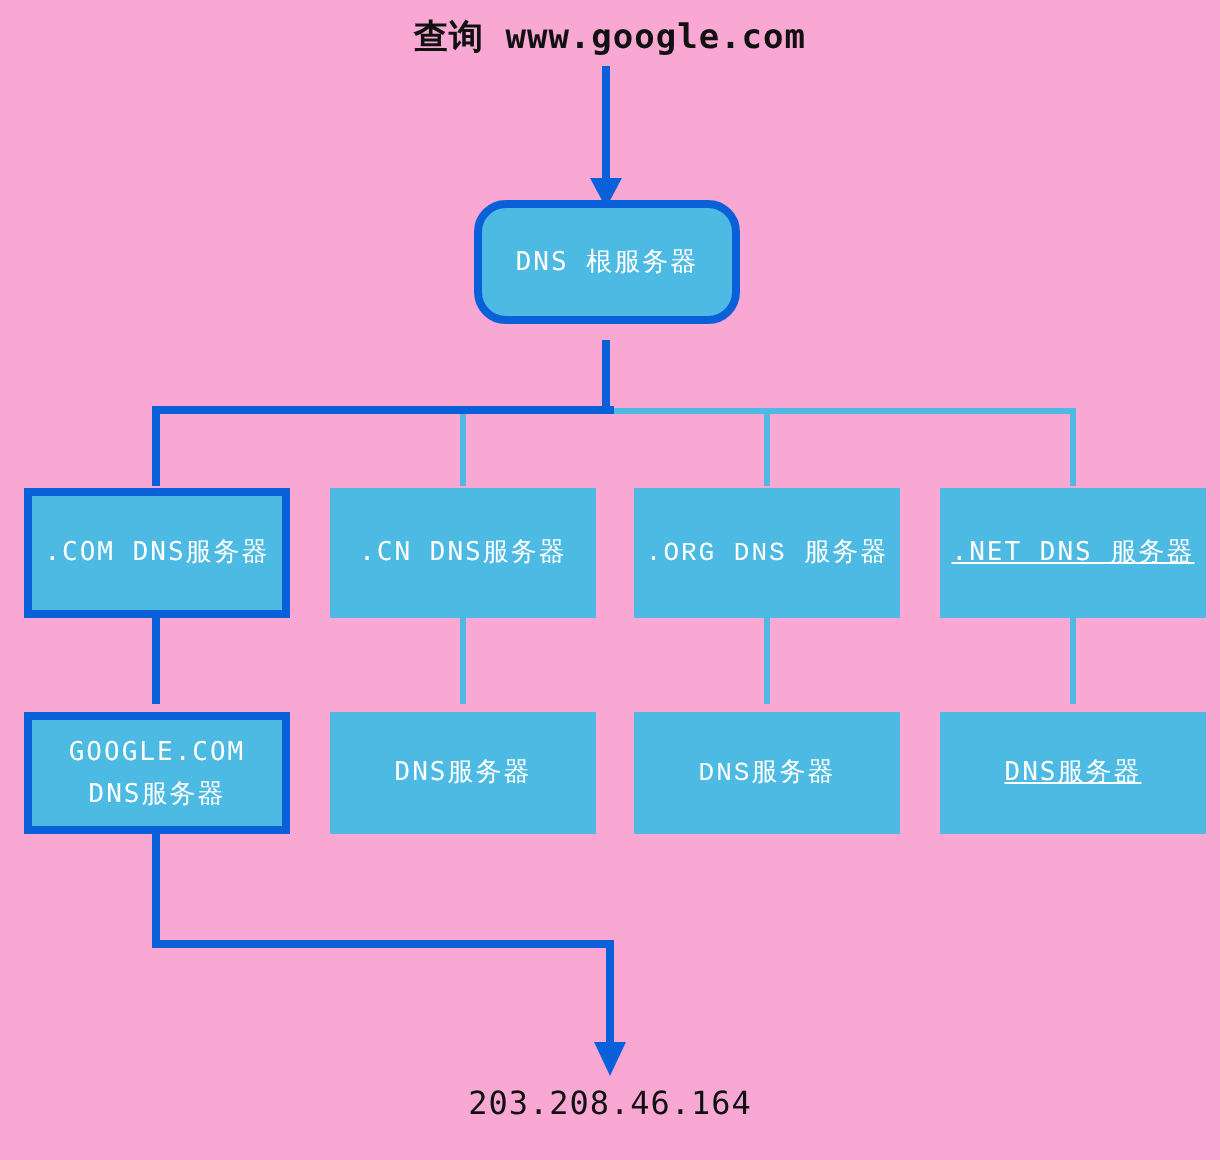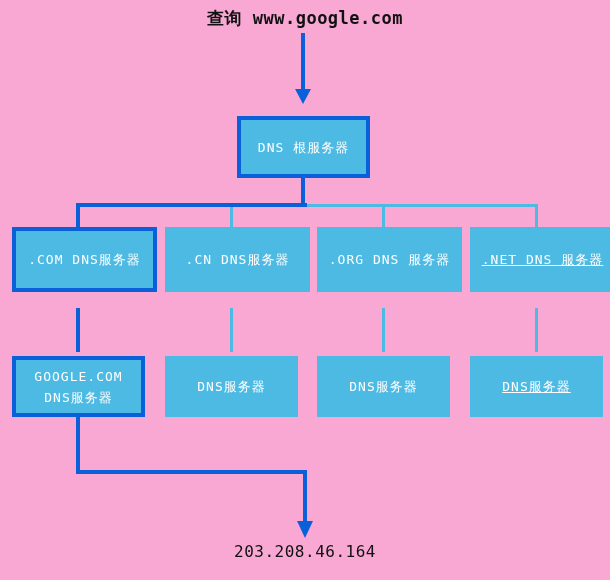--- a/index.html
+++ b/index.html
@@ -68,26 +68,26 @@
     justify-content: center;
     text-align: center;
     font-size: 13px;
     letter-spacing: 1px;
     z-index: 5;
     line-height: 21px;
   }
   .box.highlighted {
     border: 4px solid var(--line-dark);
   }
-  .box.root   { left: 237px; top: 116px; width: 133px; height: 62px; }
-  .box.tld    { top: 227px; width: 145px; height: 65px; }
+  .box.root   { left: 237px; top: 100px; width: 133px; height: 62px; border-radius: 16px; }
+  .box.tld    { top: 244px; width: 133px; height: 65px; }
   .box.auth   { top: 356px; width: 133px; height: 61px; align-items: center; }
   .col-0 { left: 12px; }
   .col-1 { left: 165px; }
-  .col-2 { left: 317px; }
+  .col-2 { left: 317px; font-family: Liberation Mono, monospace; }
   .col-3 { left: 470px; text-decoration: underline; }
 </style>
 </head>
 <body>
 
 <div class="canvas">
 
   <div class="title">查询 www.google.com</div>
 
   <div class="vline dark" style="left:301px; top:33px; height:57px;"></div>

